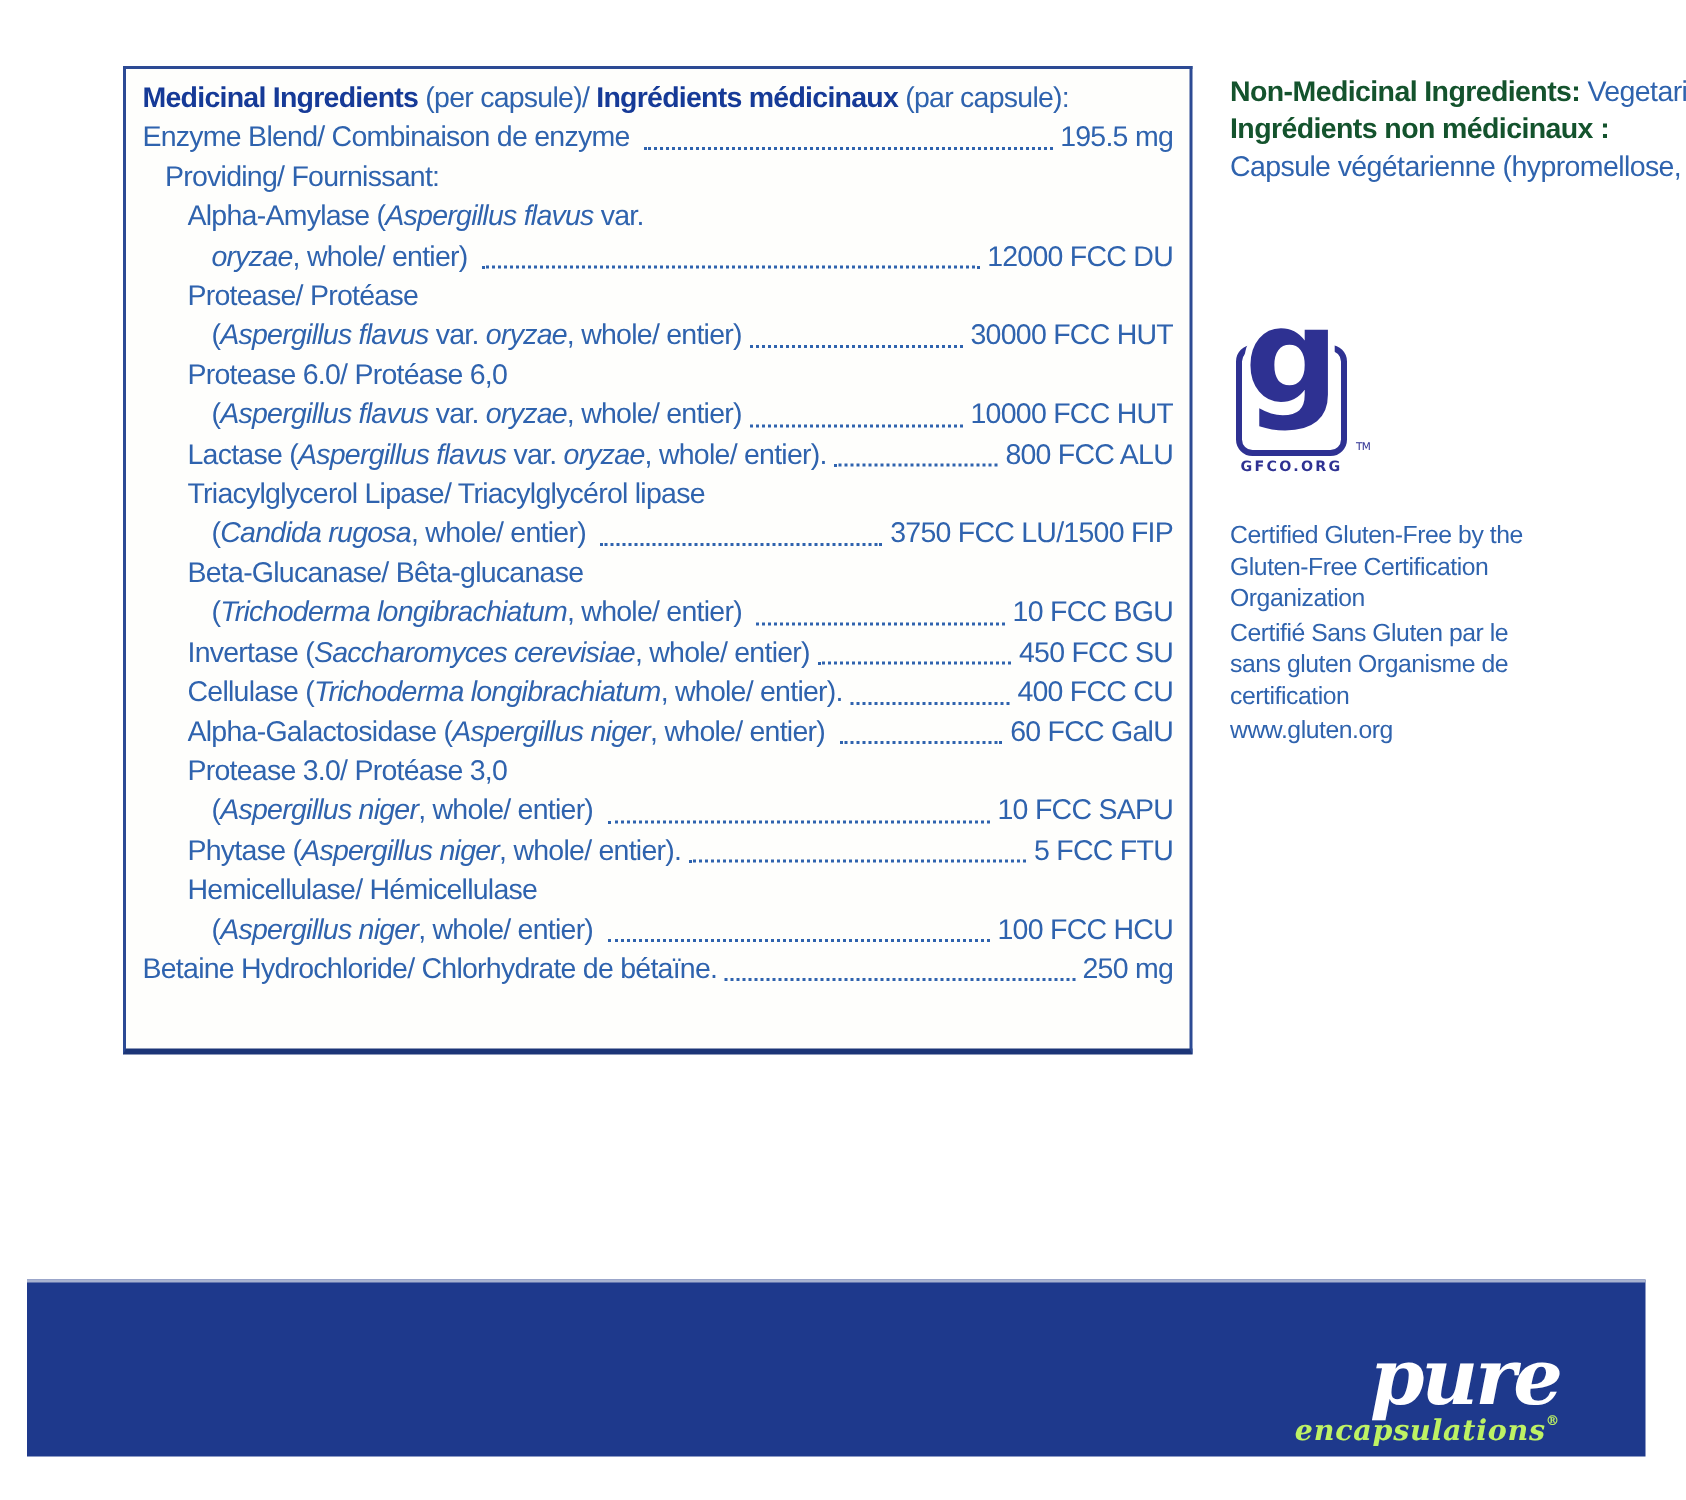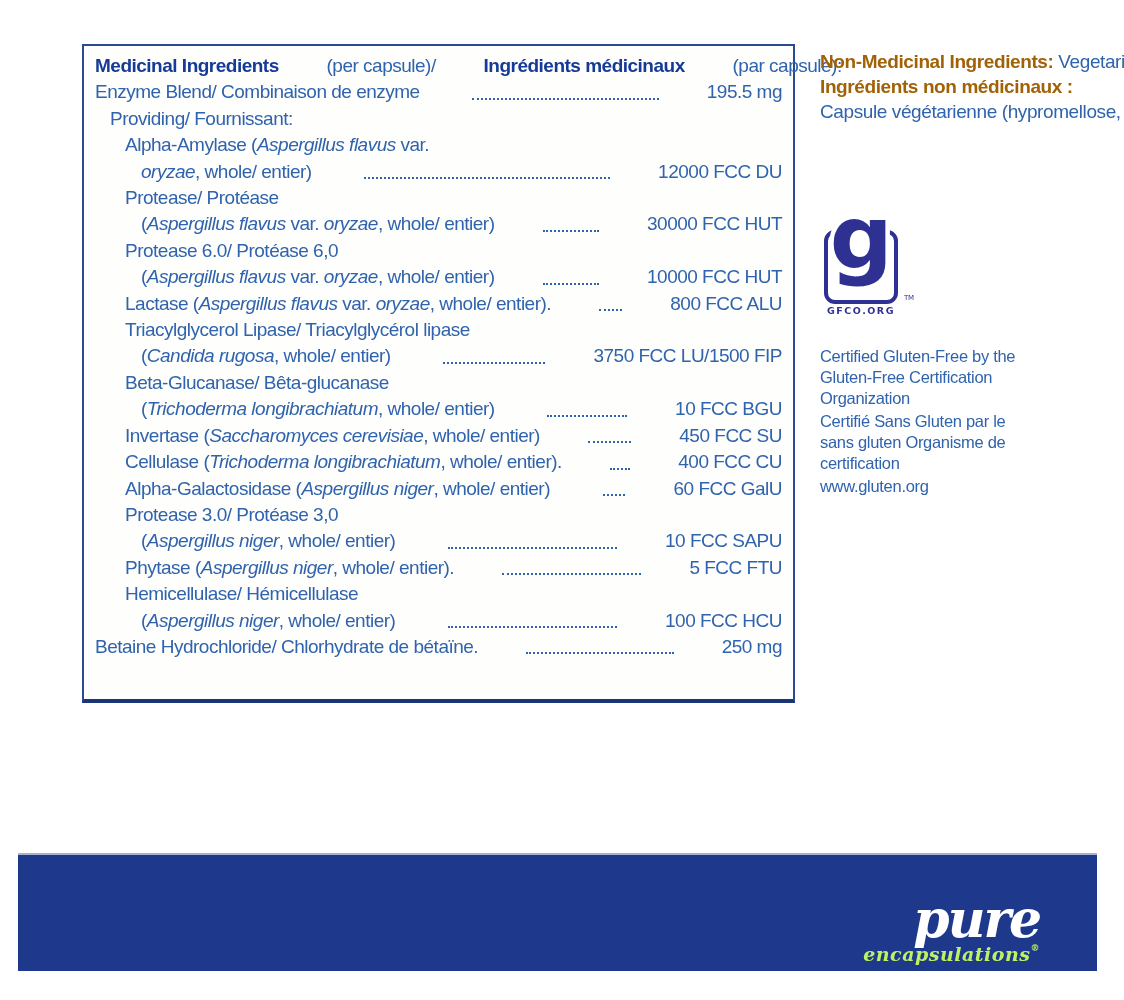--- a/index.html
+++ b/index.html
@@ -8,42 +8,42 @@
     font-family:"Liberation Sans",sans-serif;overflow:hidden;
   }
   
   #label-box{
     position:absolute;left:82px;top:44px;width:713px;height:659px;
     box-sizing:border-box;border:2px solid #2c4a94;border-bottom:4px solid #1c3577;
     padding:7px 11px 0 11px;background:#fefefc;
   }
   .row{
     display:flex;align-items:flex-end;line-height:26.4px;
-    font-size:19px;letter-spacing:-0.5px;color:#2f63ae;white-space:nowrap;gap:43px;
+    font-size:19px;letter-spacing:-0.5px;color:#2f63ae;white-space:nowrap;
   }
   .row .name{white-space:nowrap;flex:0 1 auto;overflow:hidden;}
   .run{white-space:pre;}
   .run.b{font-weight:bold;color:#163a97;}
   .run.i{font-style:italic;}
   .indent0{padding-left:0;}
   .indent1{padding-left:15px;}
   .indent2{padding-left:30px;}
   .indent3{padding-left:46px;}
   .leader{
     flex:1 1 10px;min-width:8px;height:1px;
     border-bottom:2.4px dotted #2f63ae;margin:0 5px 6px 5px;
   }
   .value{flex:0 0 auto;white-space:nowrap;}
   
   #right-col{
     position:absolute;left:820px;top:49px;width:222px;
     font-size:19px;line-height:25px;letter-spacing:-0.4px;color:#2f63ae;
   }
   #right-col .para{margin:0;}
-  #right-col .b{font-weight:bold;color:#a16207;}
+  #right-col .b{font-weight:bold;color:#14532d;}
   
   #gfco-block{margin-top:74px;margin-left:0px;}
   svg text{font-family:"DejaVu Sans",sans-serif;}
   
   #cert-block{margin-top:16px;width:212px;font-size:16.5px;line-height:21px;letter-spacing:-0.3px;}
   #cert-block p{margin:0 0 2px 0;}
   
   #bottom-band{
     position:absolute;left:18px;top:853px;width:1079px;height:118px;
     background:#1e398c;border-top:2px solid #a8b2d0;box-sizing:border-box;

